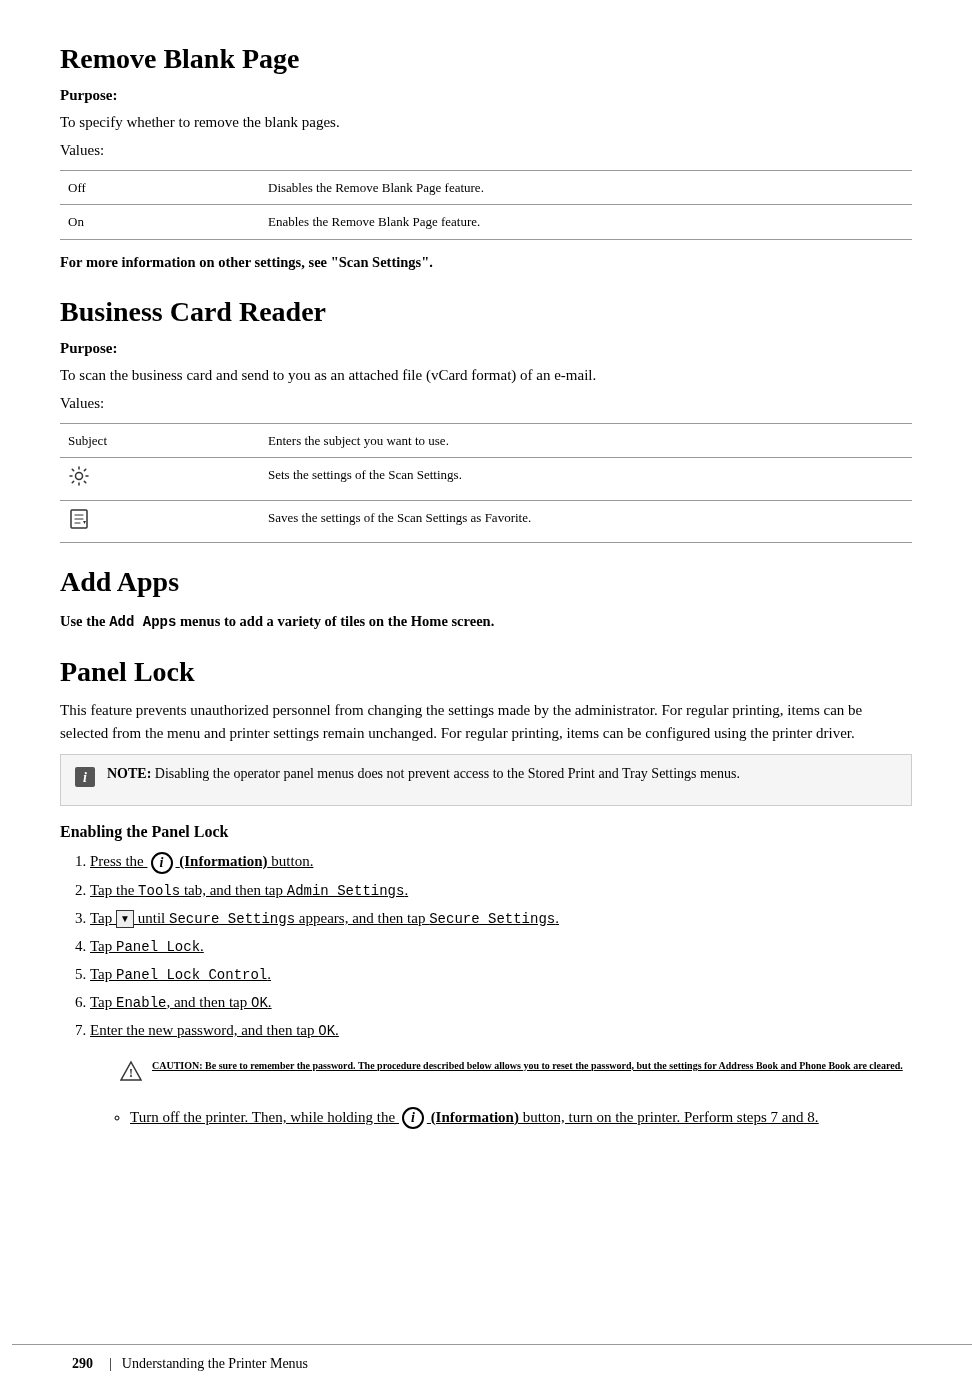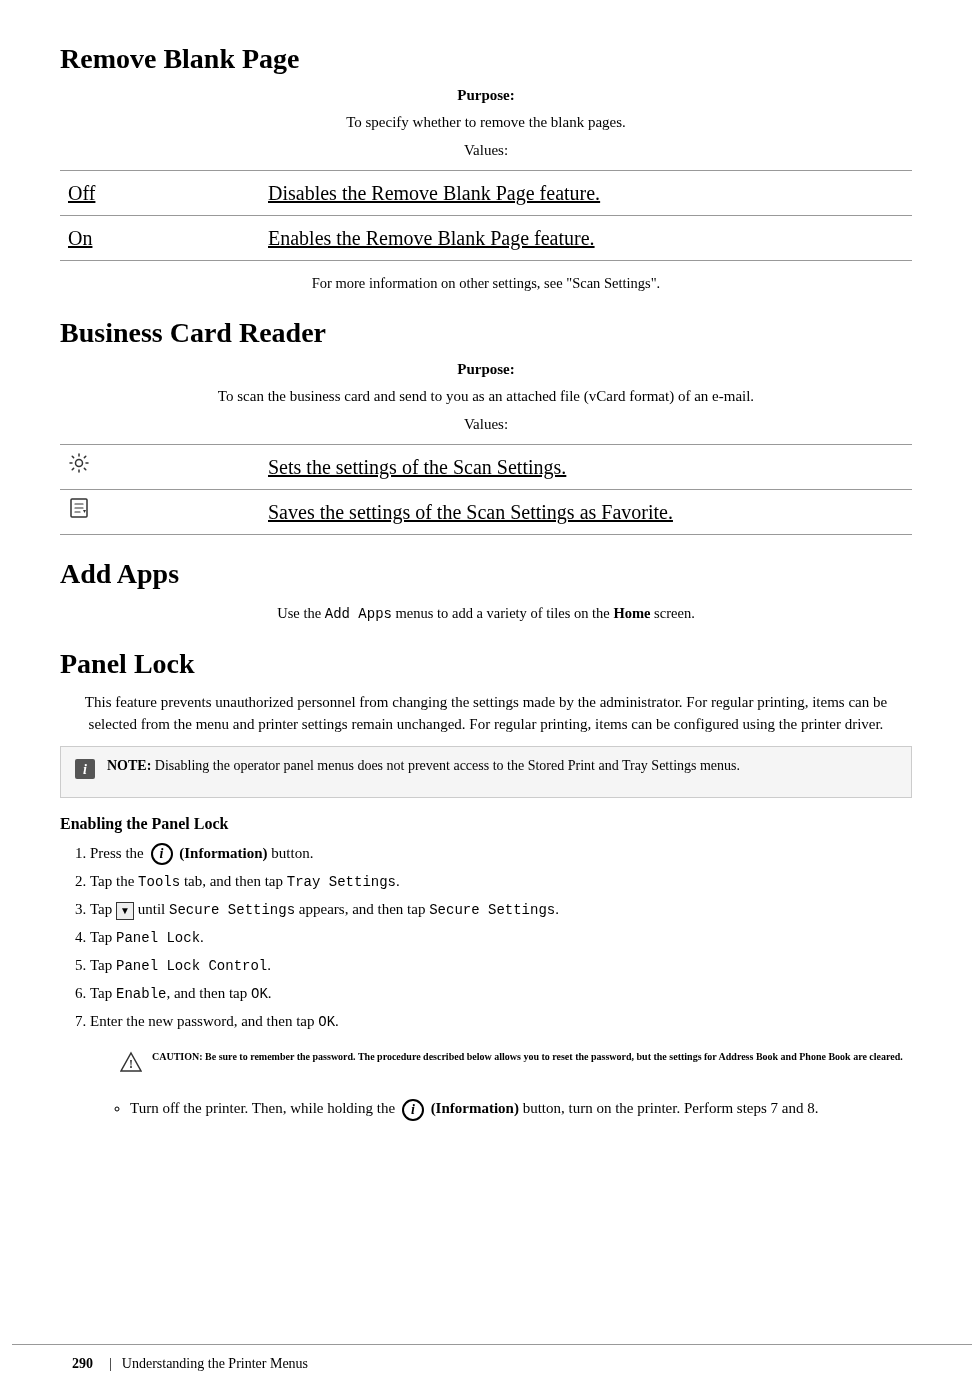--- a/index.html
+++ b/index.html
@@ -29,21 +29,20 @@
       font-size: 16px;
       font-weight: bold;
       margin-top: 14px;
       margin-bottom: 4px;
     }
     .label-bold {
       font-weight: bold;
     }
     p {
       margin-bottom: 4px;
-      text-align: center;
     }
     .values-label {
       font-weight: normal;
       margin-top: 6px;
       margin-bottom: 2px;
     }
     table {
       width: 100%;
       border-collapse: collapse;
       margin-top: 8px;
@@ -51,31 +50,31 @@
     }
     table tr {
       border-top: 1px solid #999;
     }
     table tr:last-child {
       border-bottom: 1px solid #999;
     }
     table td {
       padding: 7px 8px;
       vertical-align: top;
-      font-size: 20px;
-      text-decoration: underline;
+      font-size: 13px;
     }
     table td:first-child {
       width: 200px;
       font-weight: normal;
     }
     .info-text {
       font-size: 14.5px;
       margin-top: 8px;
       margin-bottom: 10px;
+      font-weight: bold;
     }
     .code {
       font-family: 'Courier New', monospace;
       font-size: 14px;
     }
     .note-box {
       display: flex;
       align-items: flex-start;
       background: #f5f5f5;
       border: 1px solid #ccc;
@@ -111,20 +110,21 @@
       font-size: 10px;
       font-weight: bold;
     }
     ol.steps {
       margin-left: 30px;
       margin-top: 6px;
     }
     ol.steps li {
       margin-bottom: 5px;
       font-size: 15px;
+      text-decoration: underline;
     }
     ul.bullets {
       margin-left: 40px;
       margin-top: 4px;
     }
     ul.bullets li {
       margin-bottom: 5px;
       font-size: 15px;
     }
     .info-circle {
@@ -199,20 +199,24 @@
 </section>
 
 <section>
   <h2 class="subsection-title">Business Card Reader</h2>
   <p><span class="label-bold">Purpose:</span></p>
   <p>To scan the business card and send to you as an attached file (vCard format) of an e-mail.</p>
   <p class="values-label">Values:</p>
 
   <table>
     <tbody>
+        <tr>
+      <td>Subject</td>
+      <td>Enters the subject you want to use.</td>
+    </tr>
     <tr>
       <td>
         <svg width="22" height="22" viewBox="0 0 22 22" fill="none" xmlns="http://www.w3.org/2000/svg">
           <circle cx="11" cy="11" r="3.5" stroke="#333" stroke-width="1.5"></circle>
           <path d="M11 2v2M11 18v2M2 11h2M18 11h2M4.22 4.22l1.41 1.41M16.36 16.36l1.42 1.42M4.22 17.78l1.41-1.41M16.36 5.64l1.42-1.42" stroke="#333" stroke-width="1.5" stroke-linecap="round"></path>
         </svg>
       </td>
       <td>Sets the settings of the Scan Settings.</td>
     </tr>
     <tr>
@@ -252,21 +256,21 @@
     </div>
   </div>
 
   <h3 class="sub-subsection-title">Enabling the Panel Lock</h3>
 
   <ol class="steps">
     <li>
       Press the <span class="info-circle">i</span> <strong>(Information)</strong> button.
     </li>
     <li>
-      Tap the <span class="code">Tools</span> tab, and then tap <span class="code">Tray  Settings</span>.
+      Tap the <span class="code">Tools</span> tab, and then tap <span class="code">Admin  Settings</span>.
     </li>
     <li>
       Tap <span class="small-arrow">▼</span>  until <span class="code">Secure  Settings</span> appears, and then tap <span class="code">Secure  Settings</span>.
     </li>
     <li>
       Tap <span class="code">Panel  Lock</span>.
     </li>
     <li>
       Tap <span class="code">Panel  Lock  Control</span>.
     </li>

